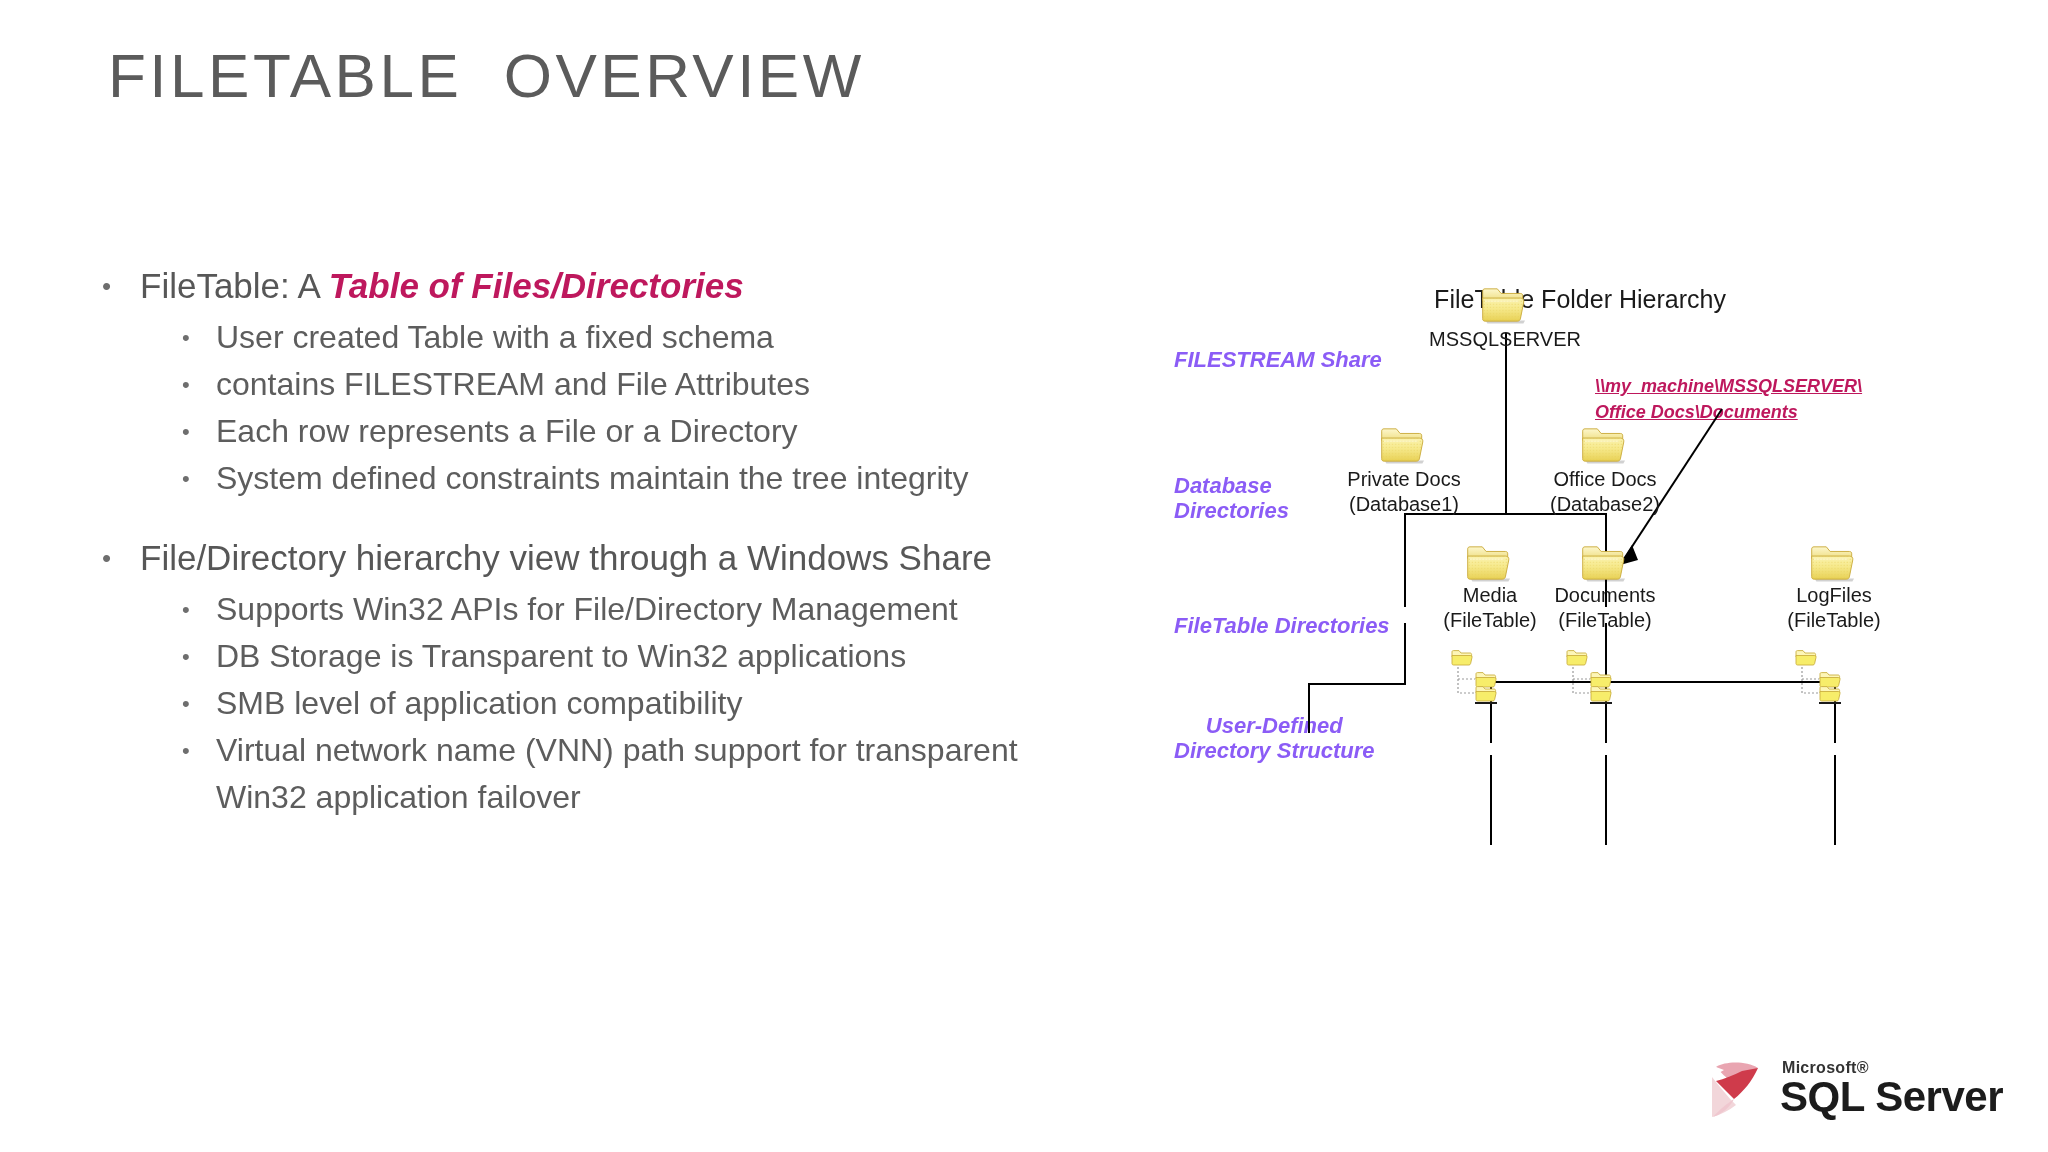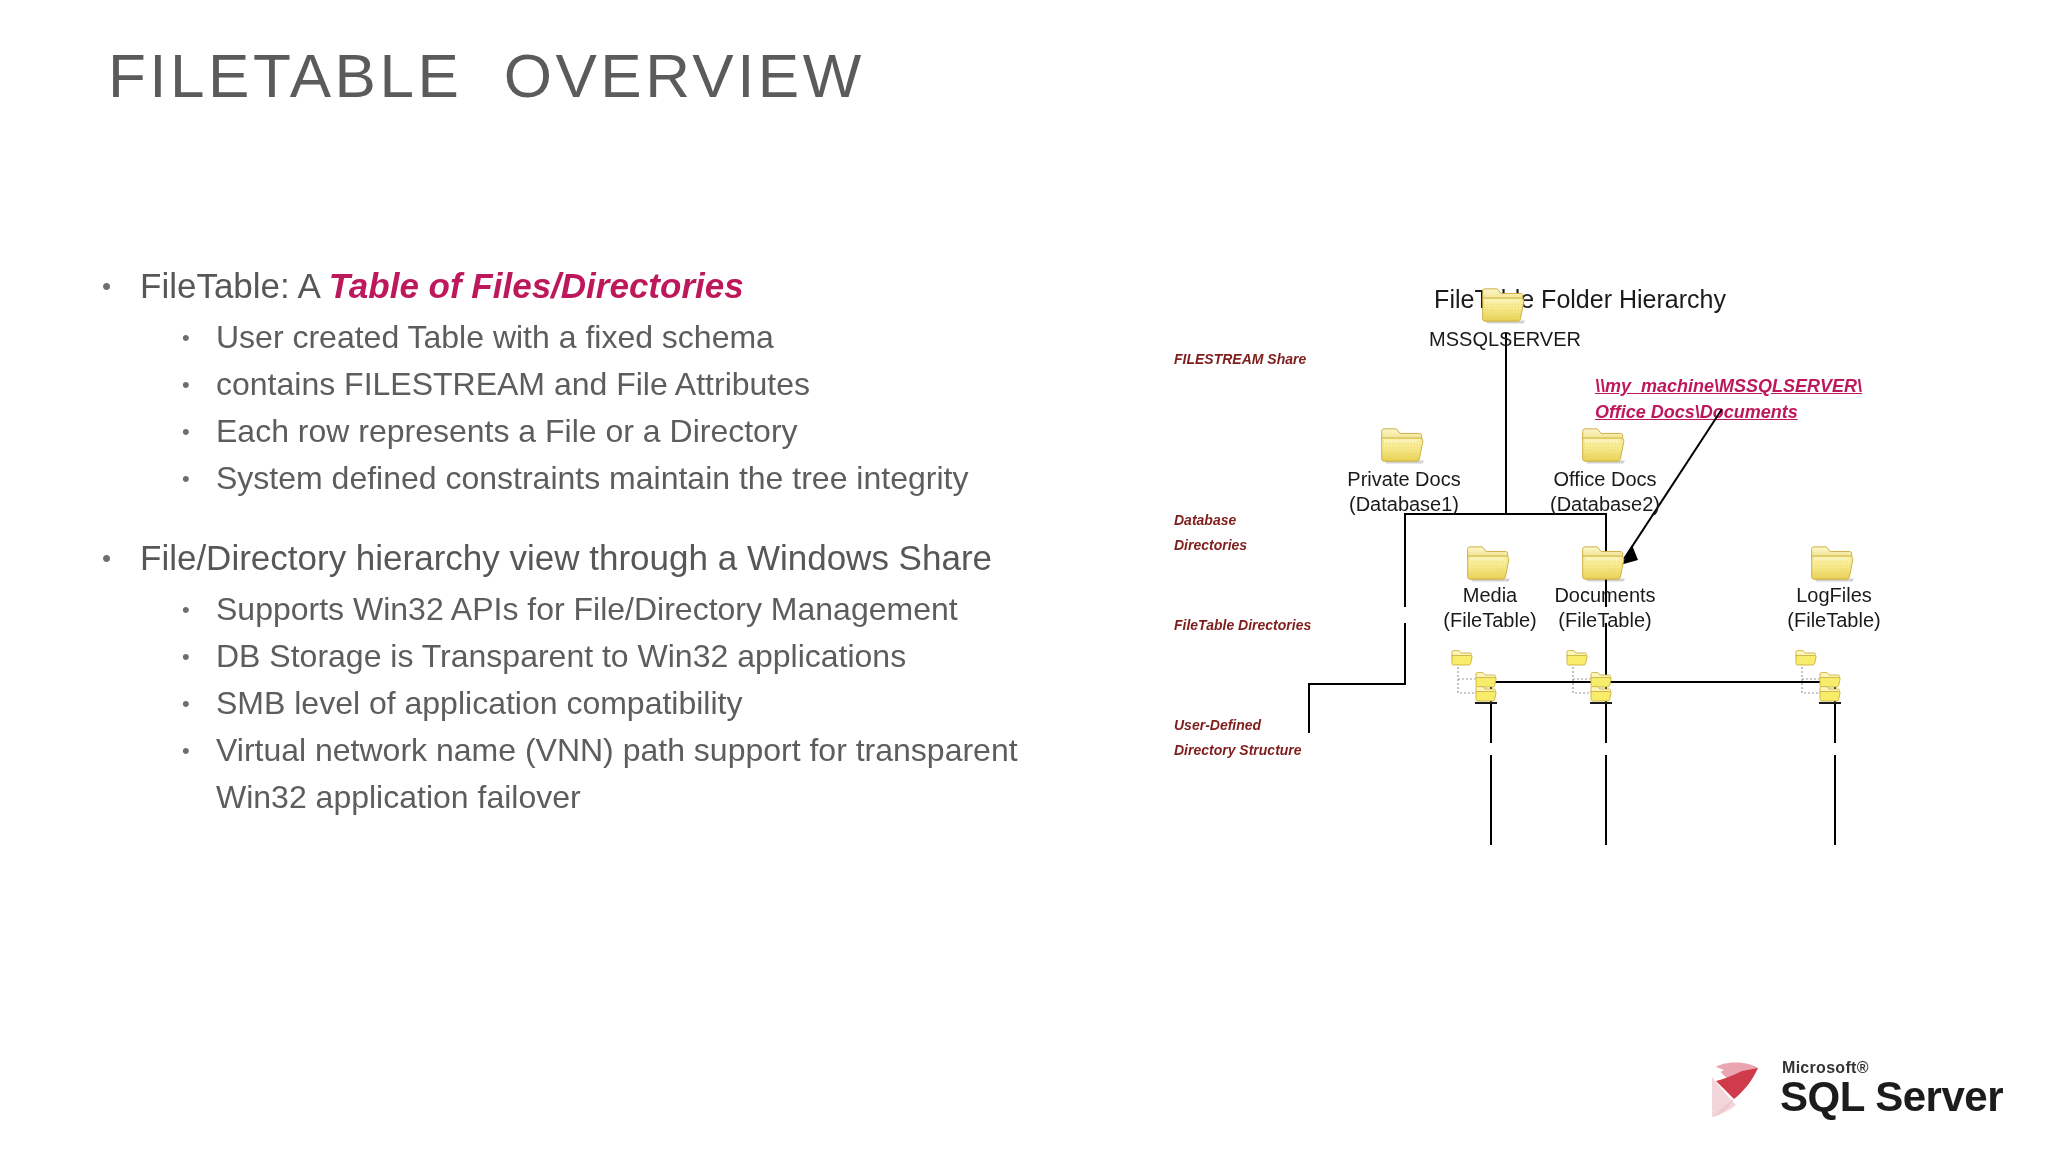--- a/index.html
+++ b/index.html
@@ -84,23 +84,23 @@
     left: 0; top: 0; width: 800px;
     text-align: center;
     font-size: 25px;
     color: #1a1a1a;
     white-space: nowrap;
   }
   .stage-label {
     position: absolute;
     font-weight: bold;
     font-style: italic;
-    font-size: 14px;
+    font-size: 22px;
     line-height: 25px;
-    color: #7f1d1d;
+    color: #8b5cf6;
     white-space: pre;
   }
   .node-label {
     position: absolute;
     font-size: 20px;
     line-height: 25px;
     color: #1a1a1a;
     text-align: center;
     white-space: pre;
     transform: translateX(-50%);
@@ -239,25 +239,25 @@
         <path d="M1 3 C1 2 1.6 1.6 2.5 1.6 L8 1.6 L10 4 L19 4 C20 4 20.6 4.6 20.6 5.5 L20.6 8 L1 8 Z" fill="#fdf6b8" stroke="#cbb041" stroke-width=".9"></path>
         <path d="M1 6.5 L19.2 6.5 C20.4 6.5 21.2 7.3 21 8.4 L19.6 14.6 C19.4 15.5 18.8 16 17.9 16 L2.6 16 C1.6 16 .8 15.3 1 14.3 Z" fill="#f7ed6a" stroke="#cbb041" stroke-width=".9"></path>
       </symbol>
     </defs>
   </svg>
 
   <div id="diagram-title">FileTable Folder Hierarchy</div>
 
   <div class="stage-label" style="left:-6px; top:62px;">FILESTREAM Share</div>
 
-  <div class="stage-label" style="left:-6px; top:188px;margin-top:35px;">Database<br>Directories</div>
+  <div class="stage-label" style="left:-6px; top:188px;">Database<br>Directories</div>
 
   <div class="stage-label" style="left:-6px; top:328px;">FileTable Directories</div>
 
-  <div class="stage-label" style="left:-6px; top:428px;">User-Defined<br>Directory Structure</div>
+  <div class="stage-label" style="left:-6px; top:428px;text-align:center;">User-Defined<br>Directory Structure</div>
 
   <div class="callout" style="left:415px; top:88px;">
     <div><span>\\my_machine\MSSQLSERVER\</span></div>
     <div><span>Office Docs\Documents</span></div>
   </div>
 
   <div class="ln v" style="left:325px; top:48px;  height:180px;"></div>
 
   <div class="ln h" style="left:224px; top:228px; width:203px;"></div>
   <div class="ln v" style="left:224px; top:228px; height:94px;"></div>

